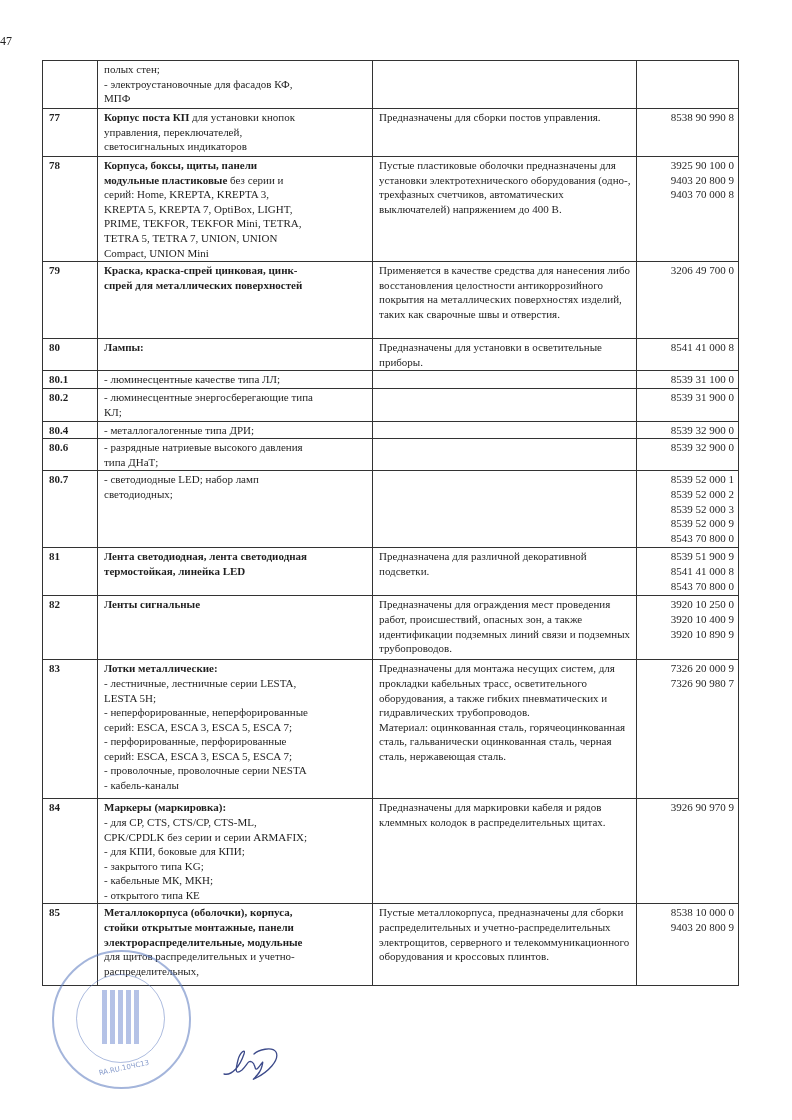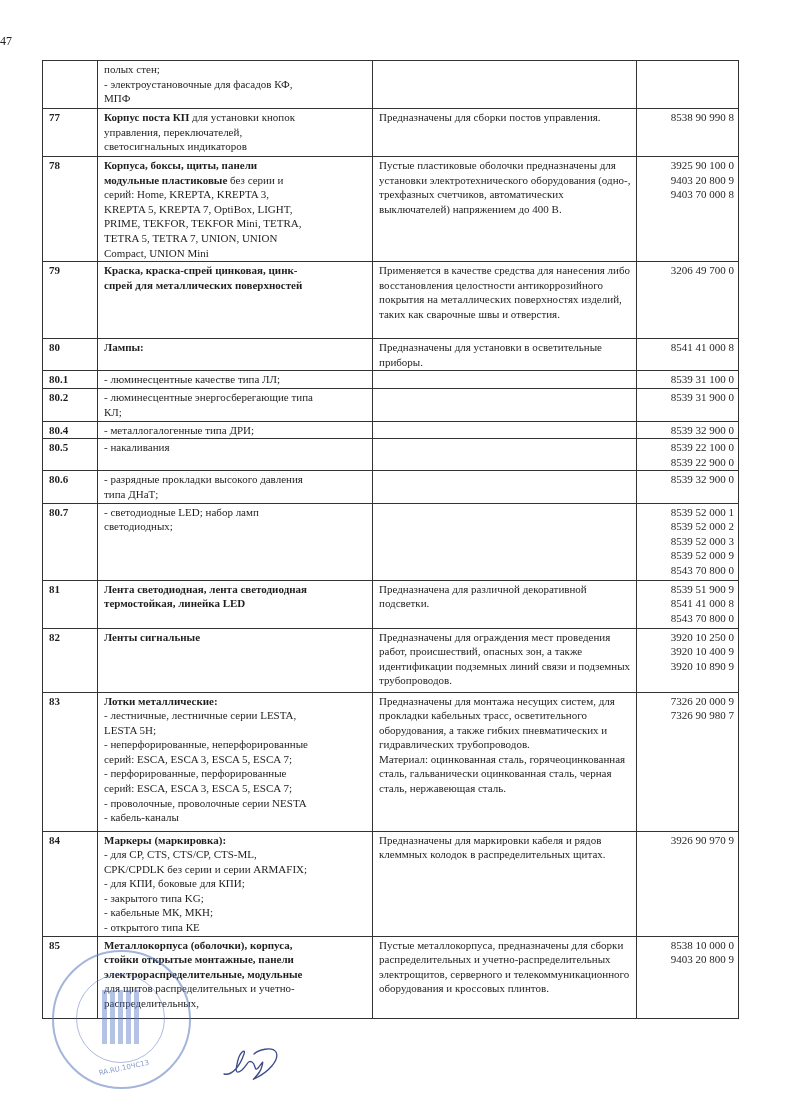--- a/index.html
+++ b/index.html
@@ -164,35 +164,24 @@
       <tr style="height: 17px; padding-left: 8px;">
       <td class="num">80.4</td>
       <td class="name">
           <span class="line"><span>- металлогалогенные типа ДРИ;</span></span>
         </td>
       <td class="desc"></td>
       <td class="code">
           <span class="line">8539 32 900 0</span>
         </td>
     </tr>
-      <tr style="height: 32px;">
-      <td class="num">80.5</td>
-      <td class="name">
-          <span class="line"><span>- накаливания</span></span>
-        </td>
-      <td class="desc"></td>
-      <td class="code">
-          <span class="line">8539 22 100 0</span>
-          <span class="line">8539 22 900 0</span>
-        </td>
-    </tr>
       <tr style="height: 30px;">
       <td class="num">80.6</td>
       <td class="name">
-          <span class="line"><span>- разрядные прокладки высокого давления</span></span>
+          <span class="line"><span>- разрядные натриевые высокого давления</span></span>
           <span class="line"><span>типа ДНаТ;</span></span>
         </td>
       <td class="desc"></td>
       <td class="code">
           <span class="line">8539 32 900 0</span>
         </td>
     </tr>
       <tr style="height: 77px;">
       <td class="num">80.7</td>
       <td class="name">

